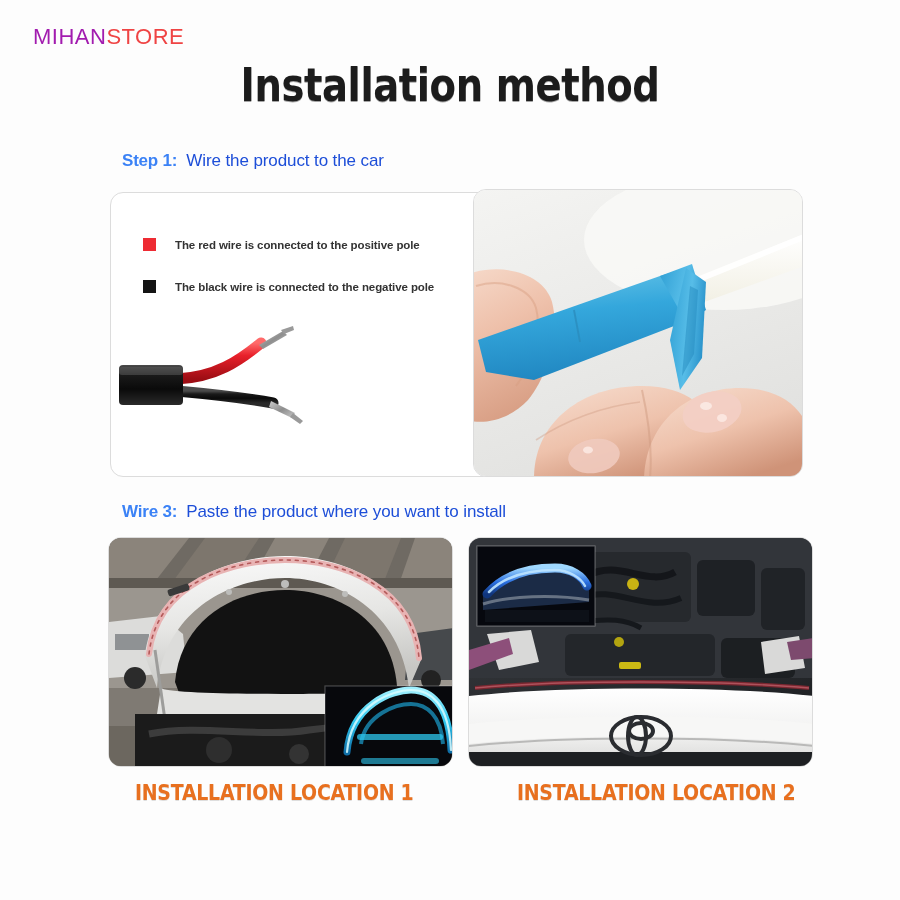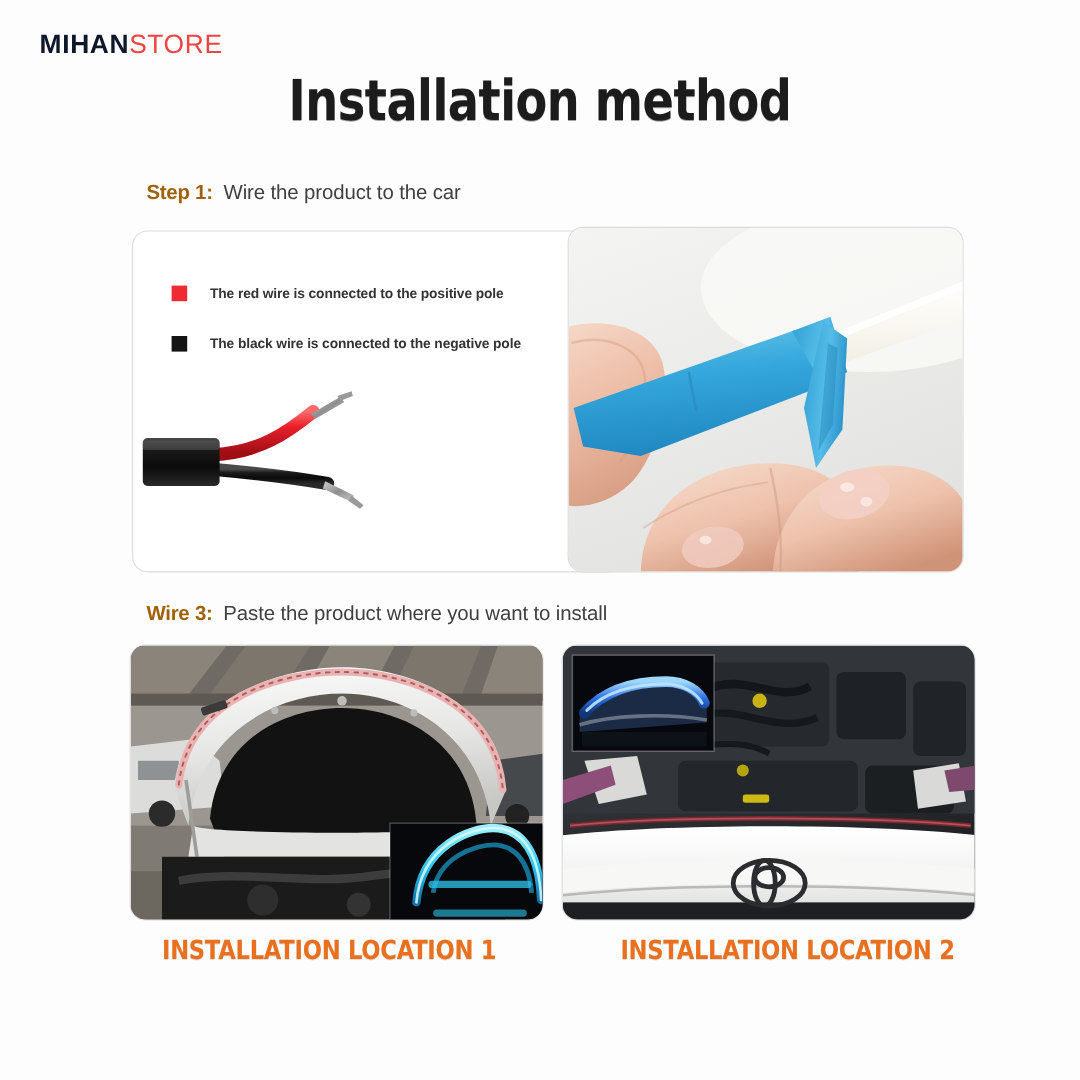--- a/index.html
+++ b/index.html
@@ -10,43 +10,43 @@
     overflow: hidden;
   }
   .page { position: relative; width: 900px; height: 900px; background: #fdfdfd; }
 
   
   .logo {
     position: absolute; left: 33px; top: 24px;
     font-size: 22px; letter-spacing: 0.5px; font-weight: 400;
     white-space: nowrap;
   }
-  .logo .a { color: #0f172a; font-weight: bold; }
+  .logo .a { color: #a21caf; }
   .logo .b { color: #ef4444; }
 
   
   .title {
     position: absolute; left: 0; top: 57px; width: 900px;
     text-align: center;
     font-family: "DejaVu Sans", sans-serif;
     font-weight: 700;
     font-size: 47px;
     letter-spacing: -0.5px;
     color: #1c1c1c;
     transform: scaleX(0.82);
     text-shadow: 0 1px 0 rgba(0,0,0,0.35);
   }
 
   
   .step-head { position: absolute; white-space: nowrap; font-size: 17px; }
   .step-head .num {
-    color: #a16207; font-weight: 700; letter-spacing: -0.2px;
+    color: #3b82f6; font-weight: 700; letter-spacing: -0.2px;
   }
   .step-head .txt {
-    color: #404040; font-weight: 400; margin-left: 9px; letter-spacing: -0.1px;
+    color: #1d4ed8; font-weight: 400; margin-left: 9px; letter-spacing: -0.1px;
   }
   #step1-head { left: 122px; top: 151px; }
   #step2-head { left: 487px; top: 151px; }
   #step3-head { left: 122px; top: 502px; }
 
   
   .panel {
     position: absolute;
     border: 1px solid #dcdcdc;
     border-radius: 13px;

